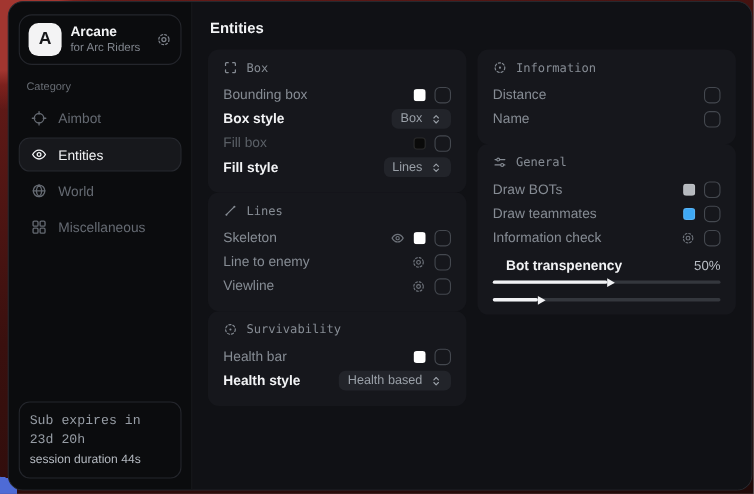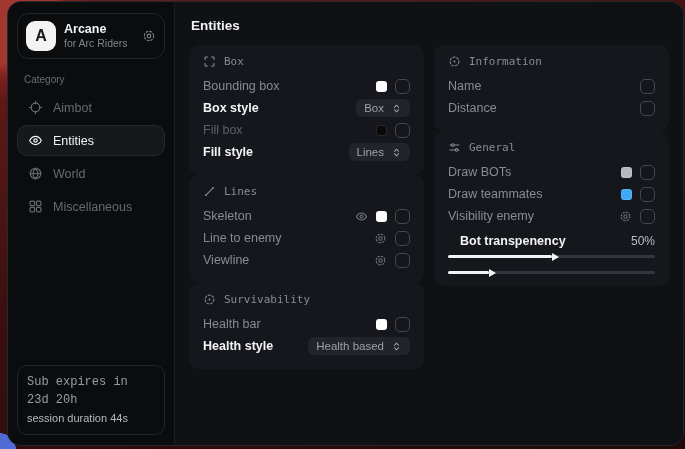--- a/index.html
+++ b/index.html
@@ -336,27 +336,27 @@
         <div class="panel">
           <div class="panel-head">
             <span class="picon">
                 <svg width="13" height="13" viewBox="0 0 16 16">
                   <use href="#i-dashcircle"></use>
                 </svg>
               </span>
             <span>Information</span>
           </div>
           <div class="row">
+            <span class="row-label">Distance</span>
+            <span class="ctrls">
+                <span class="checkbox"></span>
+              </span>
+          </div>
+          <div class="row">
             <span class="row-label">Name</span>
-            <span class="ctrls">
-                <span class="checkbox"></span>
-              </span>
-          </div>
-          <div class="row">
-            <span class="row-label">Distance</span>
             <span class="ctrls">
                 <span class="checkbox"></span>
               </span>
           </div>
         </div>
 
         <div class="panel">
           <div class="panel-head">
             <span class="picon">
                 <svg width="13" height="13" viewBox="0 0 16 16">
@@ -373,21 +373,21 @@
             </span>
           </div>
           <div class="row">
             <span class="row-label">Draw teammates</span>
             <span class="ctrls">
               <span class="swatch" style="background: rgb(63, 169, 245);"></span>
               <span class="checkbox"></span>
             </span>
           </div>
           <div class="row">
-            <span class="row-label">Visibility enemy</span>
+            <span class="row-label">Information check</span>
             <span class="ctrls">
               <span class="mini-icon">
                   <svg width="13" height="13" viewBox="0 0 16 16">
                     <use href="#i-gear"></use>
                   </svg>
                 </span>
               <span class="checkbox"></span>
             </span>
           </div>
 

